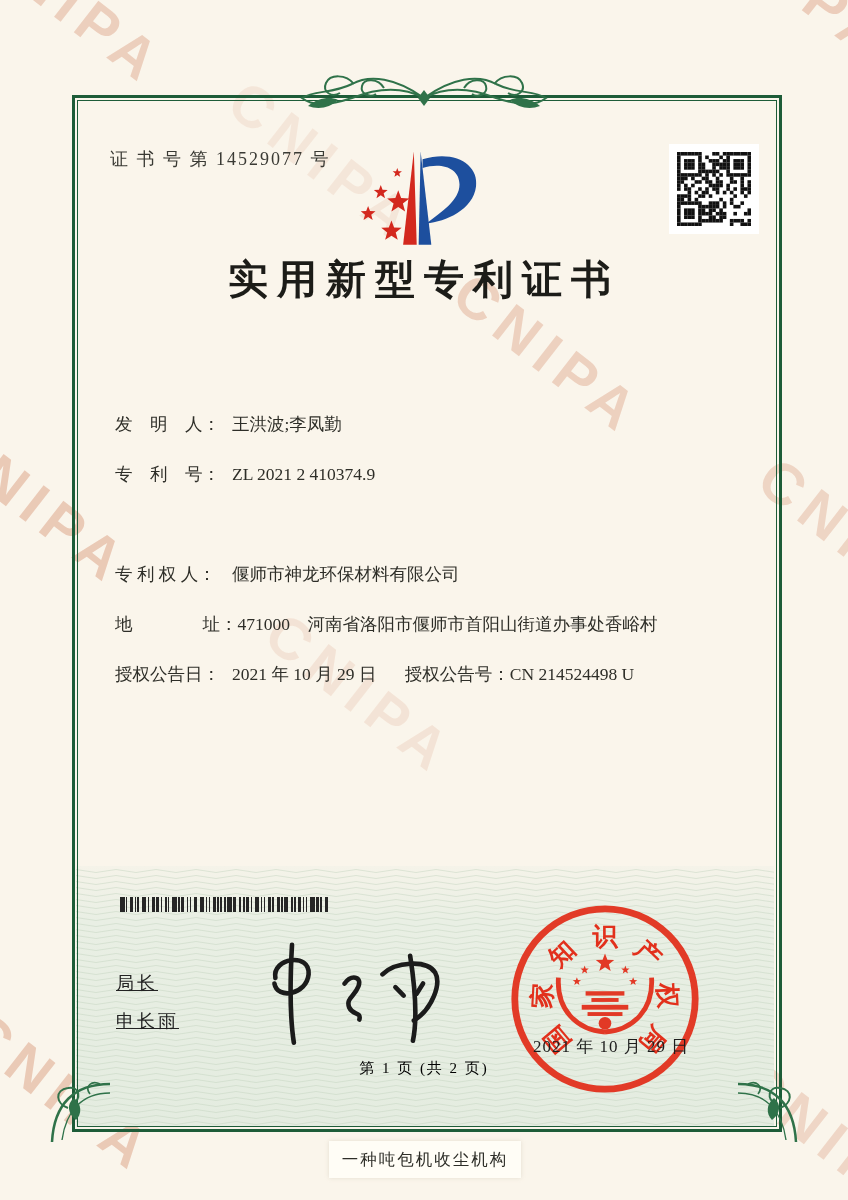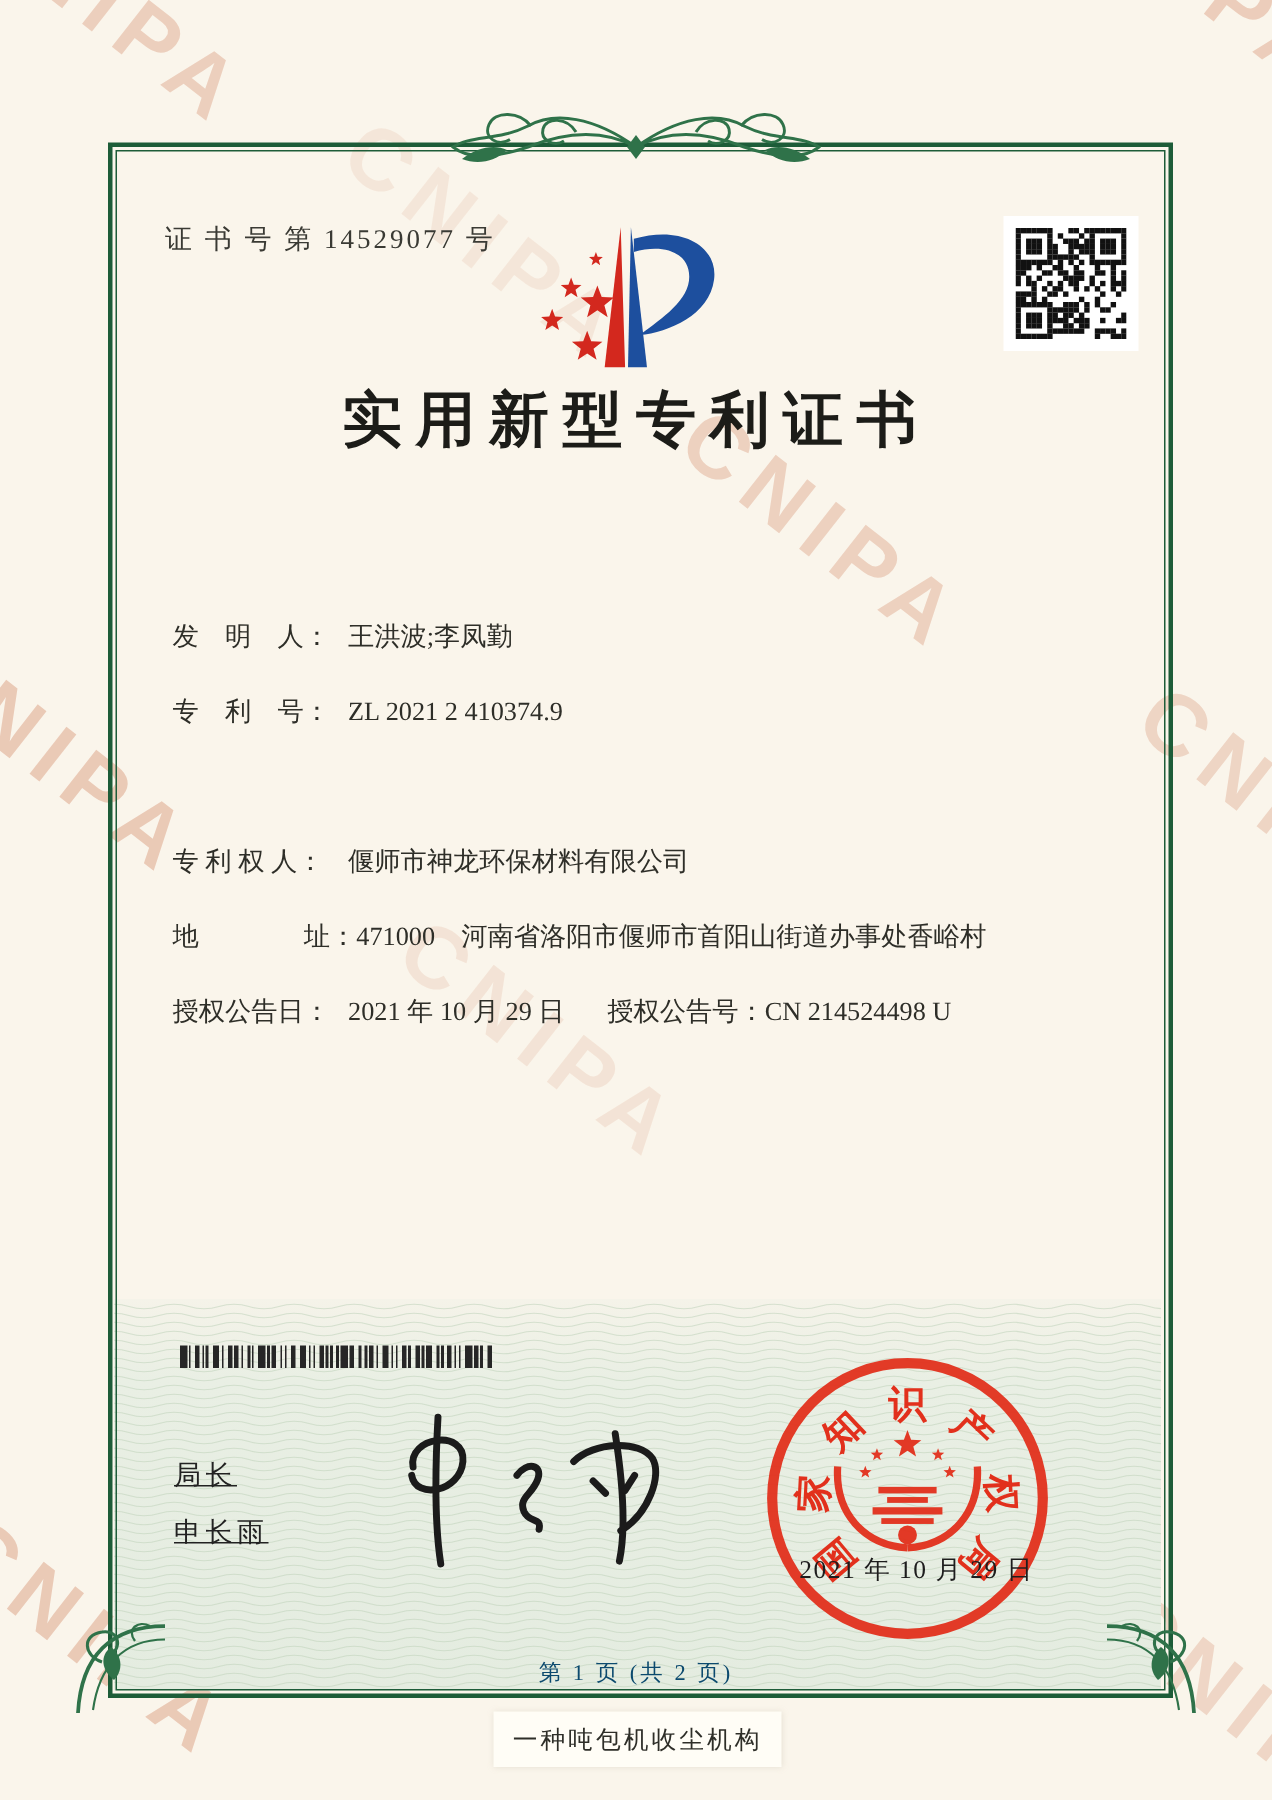--- a/index.html
+++ b/index.html
@@ -56,22 +56,22 @@
   #barcode div{background:#262626;}
   .officials{position:absolute;left:116px;top:971px;font-size:18px;letter-spacing:3px;color:#222;}
   .officials div{margin-bottom:14px;text-decoration:underline;}
   .signature{position:absolute;left:252px;top:930px;}
   .seal{position:absolute;left:508px;top:902px;}
   .seal-date{
     position:absolute;left:515px;top:1035px;width:192px;text-align:center;
     font-size:17px;letter-spacing:1px;color:#1d1d1d;z-index:5;
   }
   .page-indicator{
-    position:absolute;left:0;right:0;top:1106px;text-align:center;
-    font-size:15px;letter-spacing:2px;color:#0c4a6e;z-index:5;
+    position:absolute;left:0;right:0;top:1059px;text-align:center;
+    font-size:15px;letter-spacing:2px;color:#000000;z-index:5;
   }
   .continuation{
     position:absolute;left:329px;top:1141px;width:192px;height:37px;z-index:4;
     background:#fffdf6;display:flex;align-items:center;justify-content:center;
     font-size:16.5px;letter-spacing:2px;color:#2e2e28;box-shadow:0 0 4px rgba(190,180,160,.35);
   }
   .flourish-top{position:absolute;left:0;right:0;top:66px;display:flex;justify-content:center;z-index:3;pointer-events:none;}
 </style>
 </head>
 <body>

